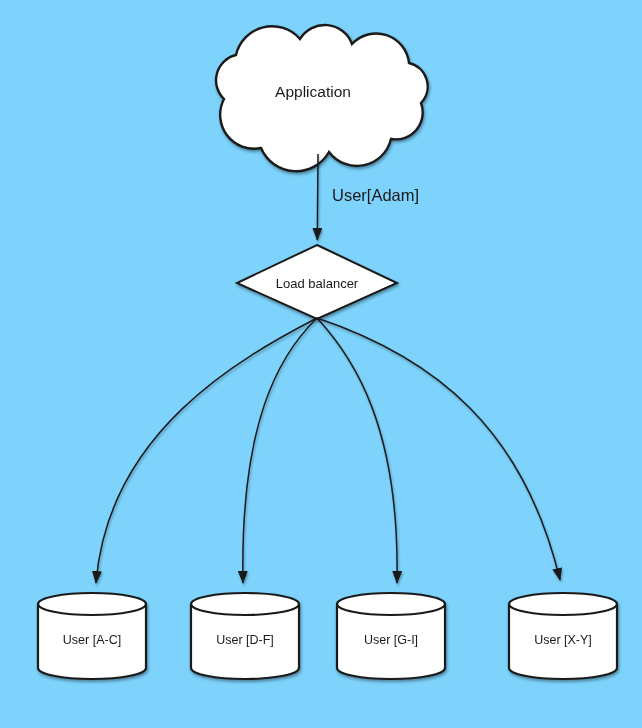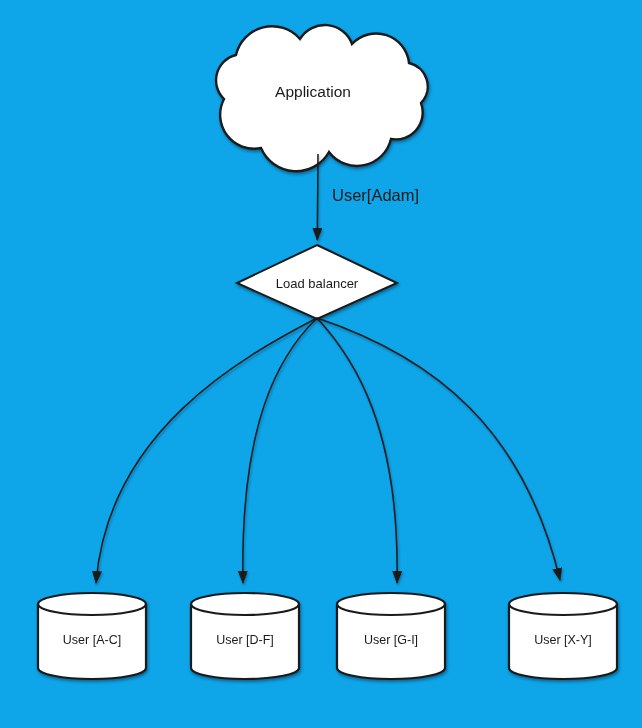--- a/index.html
+++ b/index.html
@@ -4,21 +4,21 @@
 <style>
   html, body {
     margin: 0;
     padding: 0;
     background: #ffffff;
   }
   .canvas {
     position: relative;
     width: 642px;
     height: 728px;
-    background: #0ea5e9;
+    background: #7dd3fc;
     overflow: hidden;
     font-family: "Liberation Sans", sans-serif;
   }
   svg { display: block; }
 
   .node-shape {
     fill: #ffffff;
     stroke: #1a1a1a;
   }
   .shadowed {

